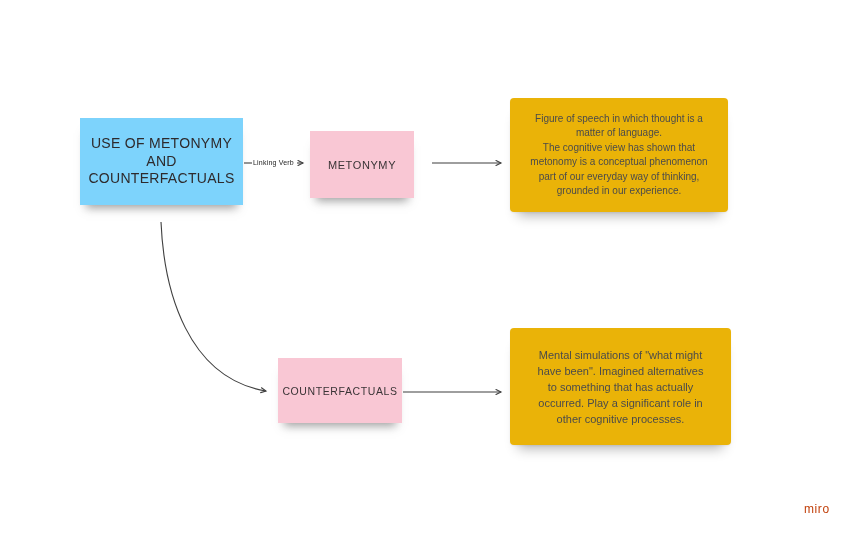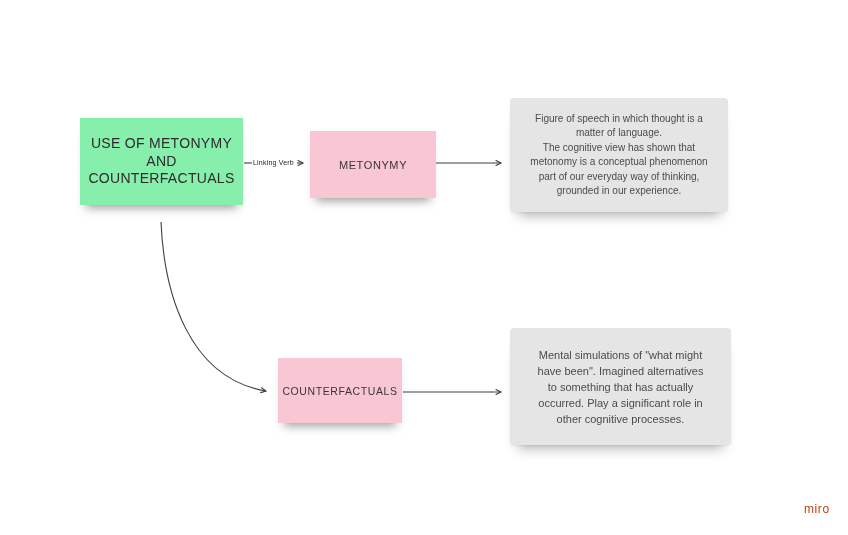--- a/index.html
+++ b/index.html
@@ -14,36 +14,36 @@
   svg.connectors { position: absolute; left: 0; top: 0; width: 848px; height: 535px; }
 
   .sticky {
     position: absolute;
     display: flex; align-items: center; justify-content: center;
     text-align: center;
     box-shadow: 0 9px 9px -6px rgba(80,80,80,0.55);
   }
   .sticky-main {
     left: 80px; top: 118px; width: 163px; height: 87px;
-    background: #86efac;
+    background: #7dd3fc;
     color: #2e2a2c;
     font-size: 14px; line-height: 17.5px; letter-spacing: 0.3px;
     white-space: pre-line;
   }
   .sticky-small {
     background: #f9c7d4;
     color: #3a3436;
     font-size: 11px; letter-spacing: 0.6px;
   }
-  .sticky-metonymy { left: 310px; top: 131px; width: 126px; height: 67px; }
+  .sticky-metonymy { left: 310px; top: 131px; width: 104px; height: 67px; }
   .sticky-counterfactuals { left: 278px; top: 358px; width: 124px; height: 65px; font-size: 10.5px; }
 
   .card {
     position: absolute;
-    background: #e5e5e5;
+    background: #eab308;
     border-radius: 4px;
     display: flex; align-items: center; justify-content: center;
     text-align: center;
     color: #4b4b4b;
     box-shadow: 0 1px 2px rgba(0,0,0,0.05), 0 11px 12px -8px rgba(0,0,0,0.32);
     white-space: pre-line;
   }
   .card-metonymy-desc {
     left: 510px; top: 98px; width: 218px; height: 114px;
     font-size: 10px; line-height: 14.5px;

